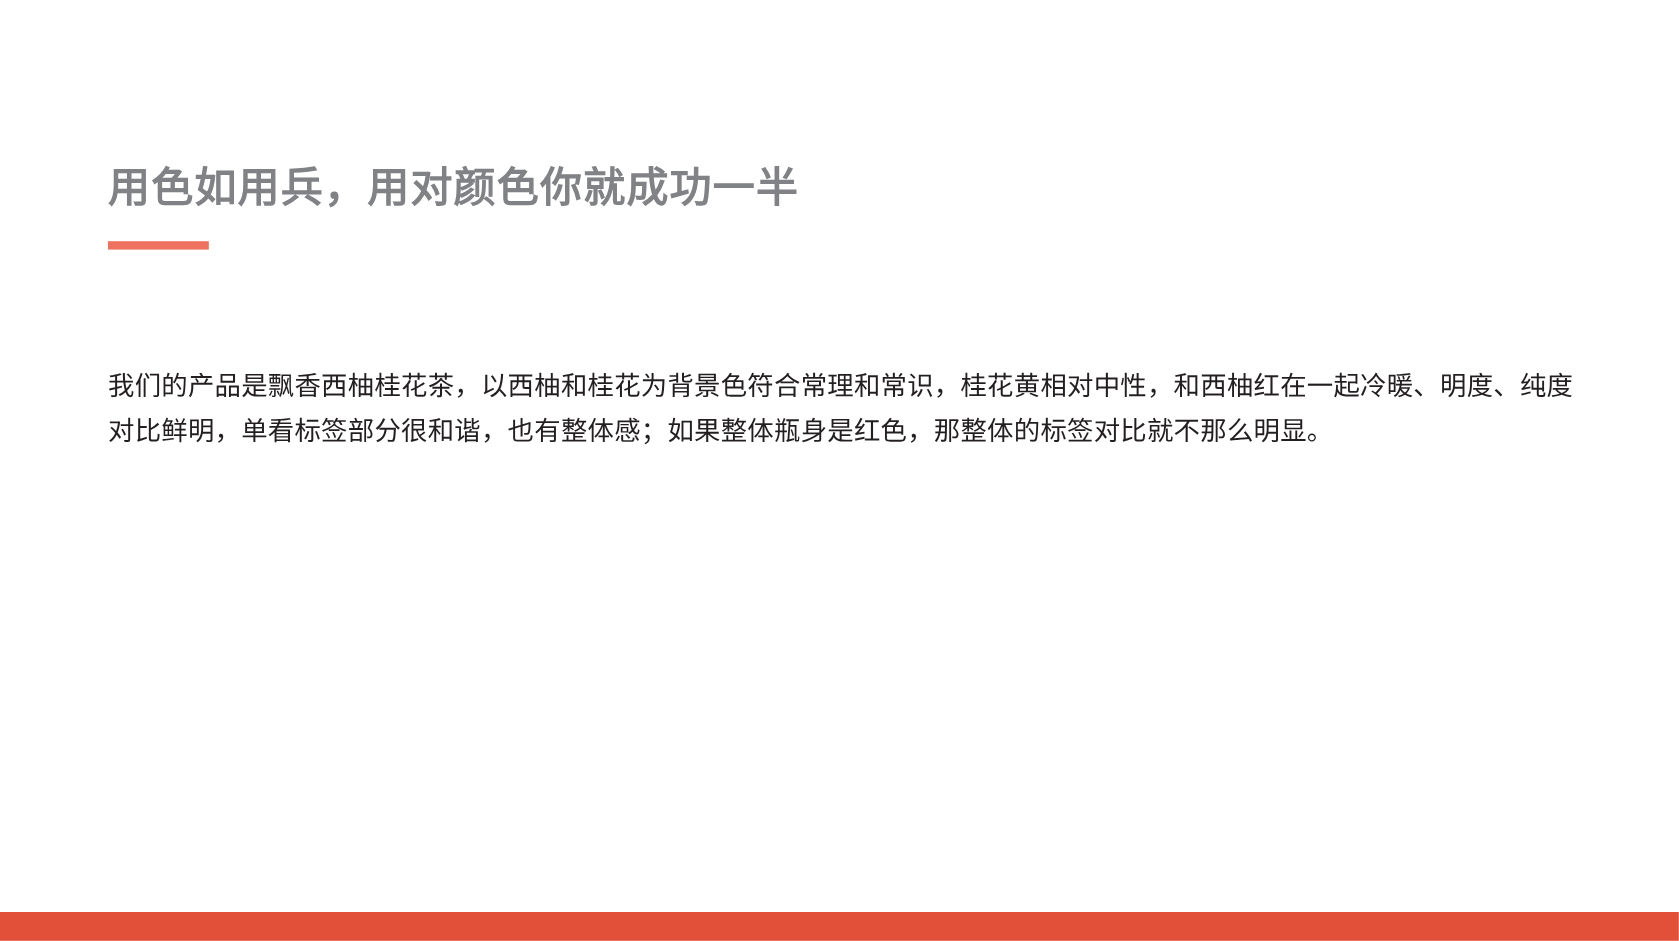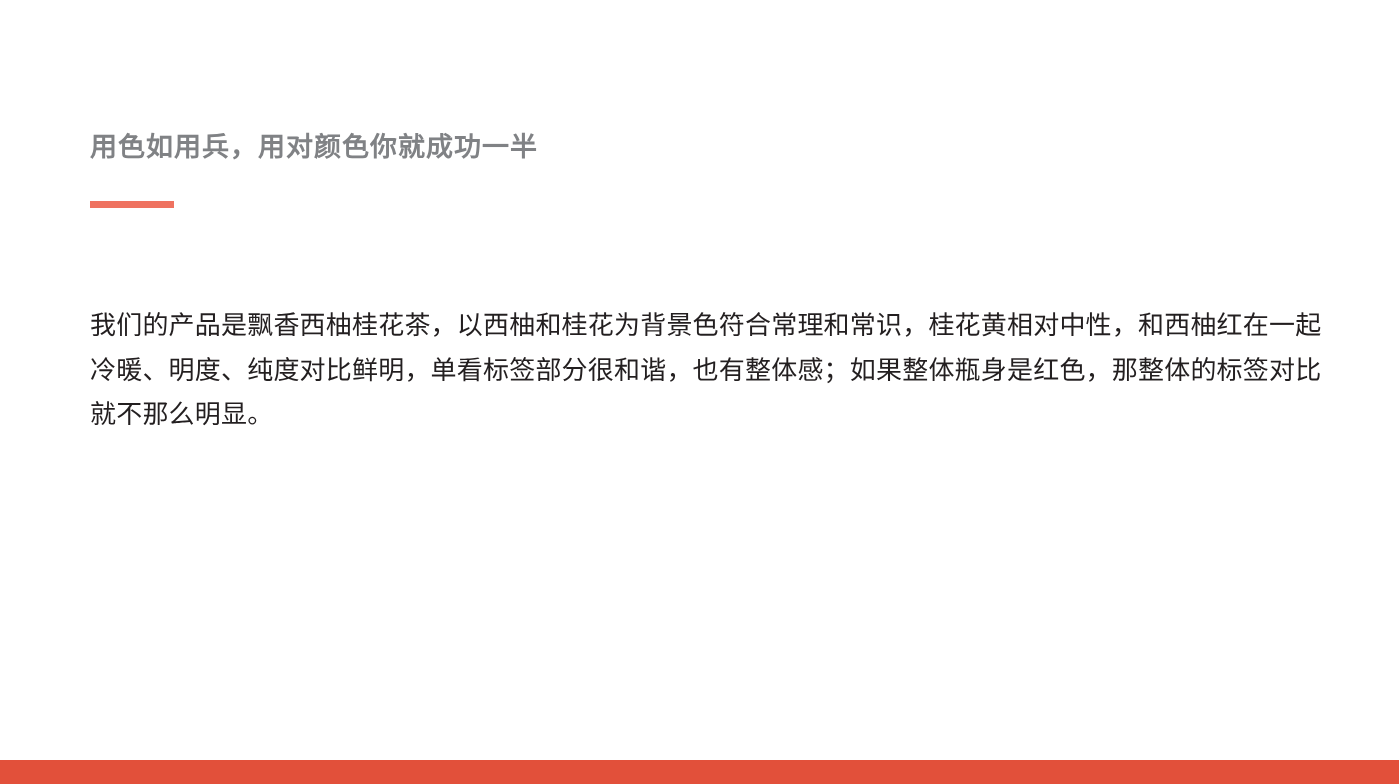--- a/index.html
+++ b/index.html
@@ -18,21 +18,21 @@
     position: relative;
     width: 1399px;
     height: 784px;
     background: #ffffff;
     box-sizing: border-box;
   }
   .slide-title {
     position: absolute;
     left: 90px;
     top: 113px;
-    font-size: 27px;
+    font-size: 35px;
     font-weight: bold;
     color: #808285;
     letter-spacing: 1px;
     white-space: nowrap;
     line-height: 1.2;
   }
   .title-rule {
     position: absolute;
     left: 90px;
     top: 201px;
@@ -40,21 +40,21 @@
     height: 7px;
     background: #ef7260;
   }
   .body-copy {
     position: absolute;
     left: 90px;
     top: 303px;
     width: 1240px;
   }
   .body-paragraph {
-    font-size: 26px;
+    font-size: 22px;
     color: #231f20;
     line-height: 1.72;
     margin: 0 0 26px 0;
     letter-spacing: 0.2px;
     text-align: left;
   }
   .body-paragraph:last-child {
     margin-bottom: 0;
   }
   .footer-bar {

